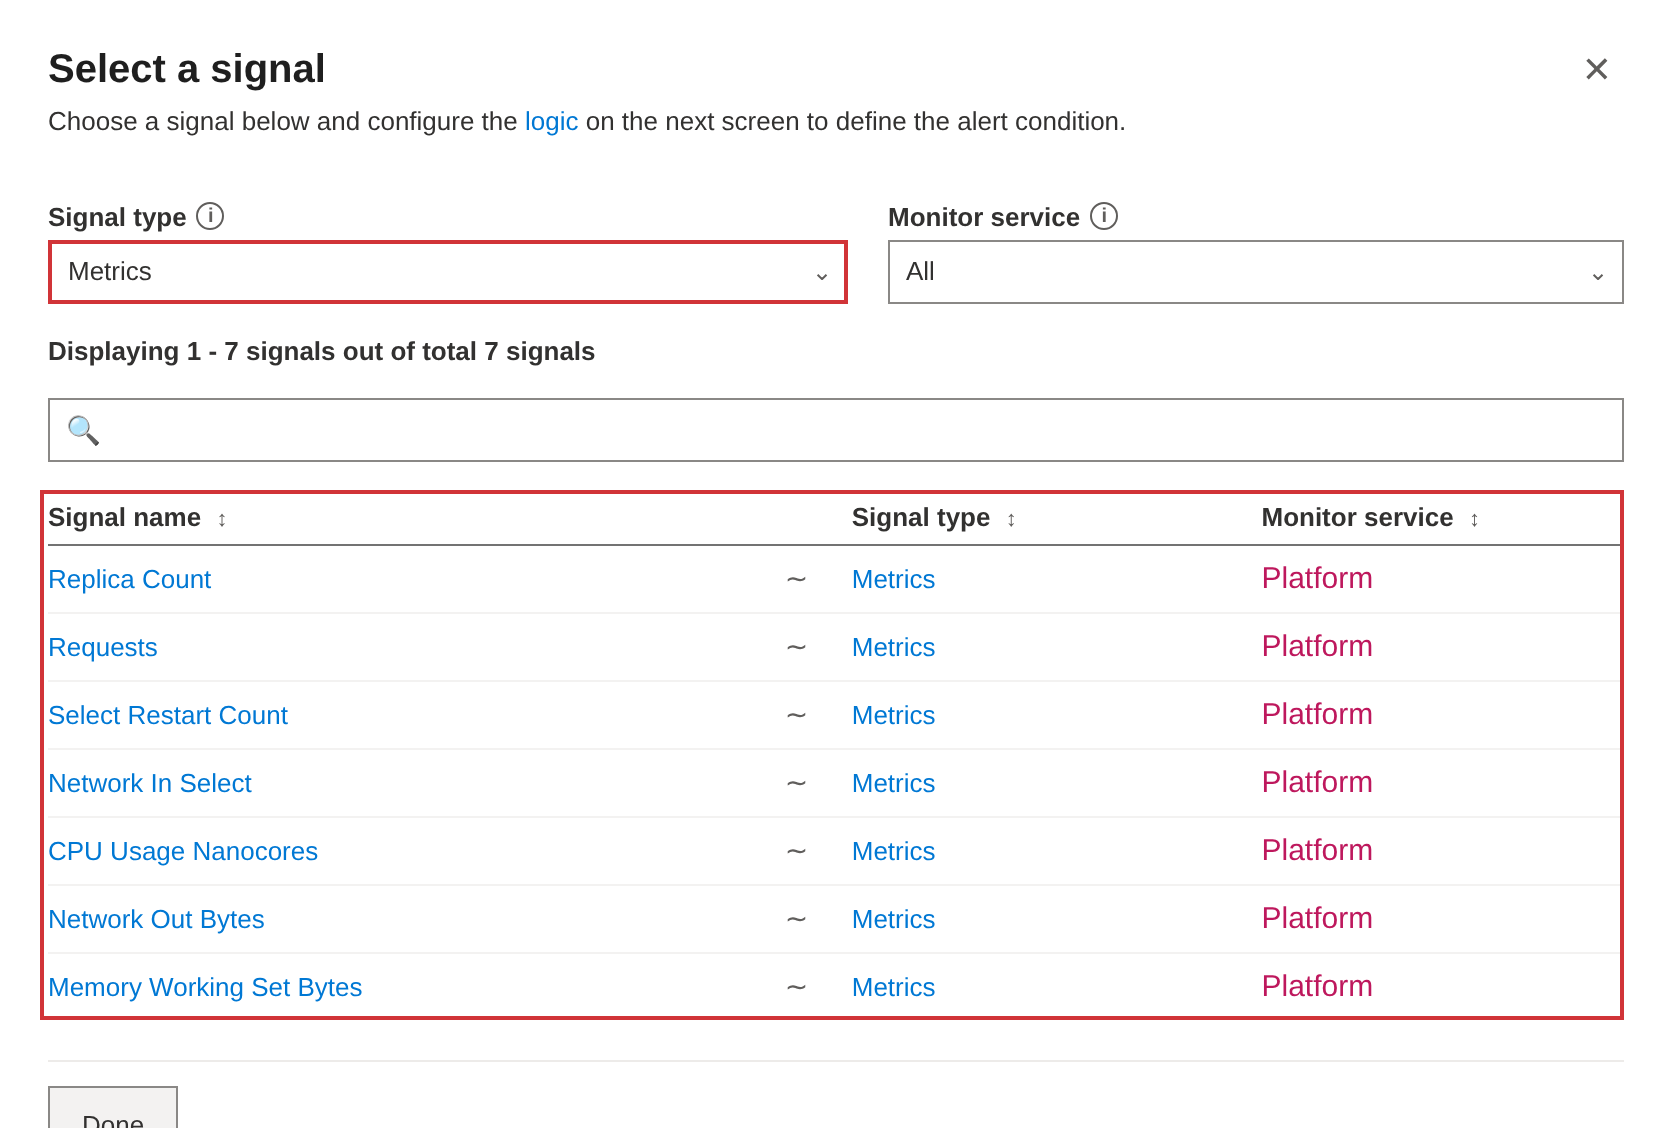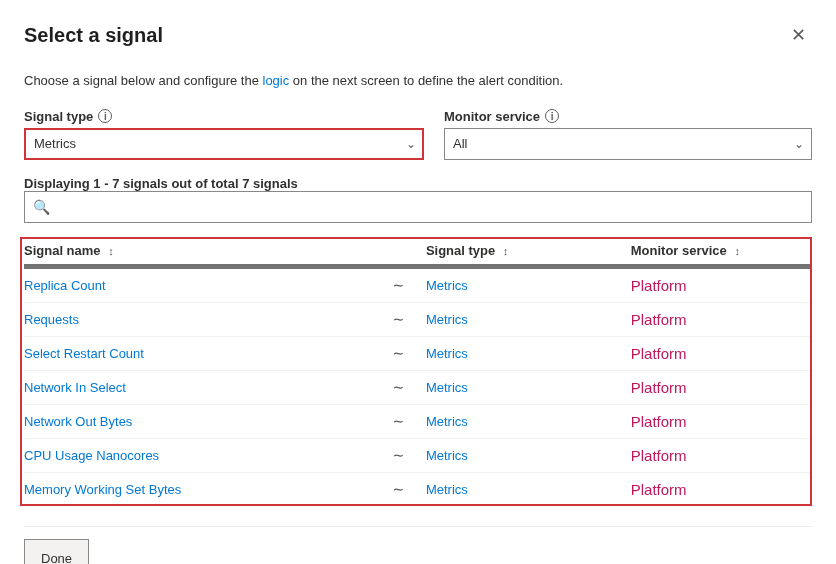--- a/index.html
+++ b/index.html
@@ -17,40 +17,40 @@
       width: 836px;
       min-height: 564px;
       padding: 24px 24px 20px 24px;
       position: relative;
       box-shadow: 0 2px 12px rgba(0,0,0,0.2);
     }
     .dialog-header {
       display: flex;
       justify-content: space-between;
       align-items: flex-start;
-      margin-bottom: 24px;
+      margin-bottom: 4px;
     }
     .dialog-title {
       font-size: 20px;
       font-weight: 600;
       color: #1f1f1f;
     }
     .close-btn {
       background: none;
       border: none;
       cursor: pointer;
       font-size: 18px;
       color: #605e5c;
       line-height: 1;
       padding: 2px 6px;
     }
     .description {
       font-size: 13px;
       color: #323130;
-      margin-bottom: 18px;
+      margin-bottom: 30px;
       line-height: 1.5;
     }
     .description a {
       color: #0078d4;
       text-decoration: none;
     }
     .form-row {
       display: flex;
       gap: 20px;
       margin-bottom: 16px;
@@ -105,21 +105,21 @@
       top: 50%;
       transform: translateY(-50%);
       pointer-events: none;
       color: #605e5c;
       font-size: 12px;
     }
     .display-count {
       font-size: 13px;
       font-weight: 600;
       color: #323130;
-      margin-bottom: 0;
+      margin-bottom: 16px;
     }
     .search-box {
       display: flex;
       align-items: center;
       border: 1px solid #8a8886;
       padding: 4px 8px;
       margin-bottom: 14px;
       gap: 8px;
       height: 32px;
     }
@@ -138,21 +138,21 @@
     .table {
       width: 100%;
       border-collapse: collapse;
     }
     .table thead tr th {
       font-size: 13px;
       font-weight: 600;
       color: #323130;
       text-align: left;
       padding: 6px 8px 6px 0;
-      border-bottom: 5px solid #737373;
+      border-bottom: 1px solid #737373;
     }
     .table thead tr th.sortable {
       cursor: pointer;
     }
     .sort-icon {
       display: inline-block;
       font-size: 11px;
       color: #605e5c;
       margin-left: 4px;
     }
@@ -330,36 +330,36 @@
       <td class="signal-type-col">
         <span class="metrics-text">Metrics</span>
       </td>
       <td class="monitor-type-icon-col"></td>
       <td class="monitor-col">
         <span class="platform-text">Platform</span>
       </td>
     </tr>
           <tr>
       <td class="signal-name-col">
+        <a href="#" class="signal-link">CPU Usage Nanocores</a>
+      </td>
+      <td class="signal-type-icon-col">
+        <span class="wave-icon">∼</span>
+      </td>
+      <td class="signal-type-col">
+        <span class="metrics-text">Metrics</span>
+      </td>
+      <td class="monitor-type-icon-col"></td>
+      <td class="monitor-col">
+        <span class="platform-text">Platform</span>
+      </td>
+    </tr>
+          <tr>
+      <td class="signal-name-col">
         <a href="#" class="signal-link">Network Out Bytes</a>
-      </td>
-      <td class="signal-type-icon-col">
-        <span class="wave-icon">∼</span>
-      </td>
-      <td class="signal-type-col">
-        <span class="metrics-text">Metrics</span>
-      </td>
-      <td class="monitor-type-icon-col"></td>
-      <td class="monitor-col">
-        <span class="platform-text">Platform</span>
-      </td>
-    </tr>
-          <tr>
-      <td class="signal-name-col">
-        <a href="#" class="signal-link">CPU Usage Nanocores</a>
       </td>
       <td class="signal-type-icon-col">
         <span class="wave-icon">∼</span>
       </td>
       <td class="signal-type-col">
         <span class="metrics-text">Metrics</span>
       </td>
       <td class="monitor-type-icon-col"></td>
       <td class="monitor-col">
         <span class="platform-text">Platform</span>

